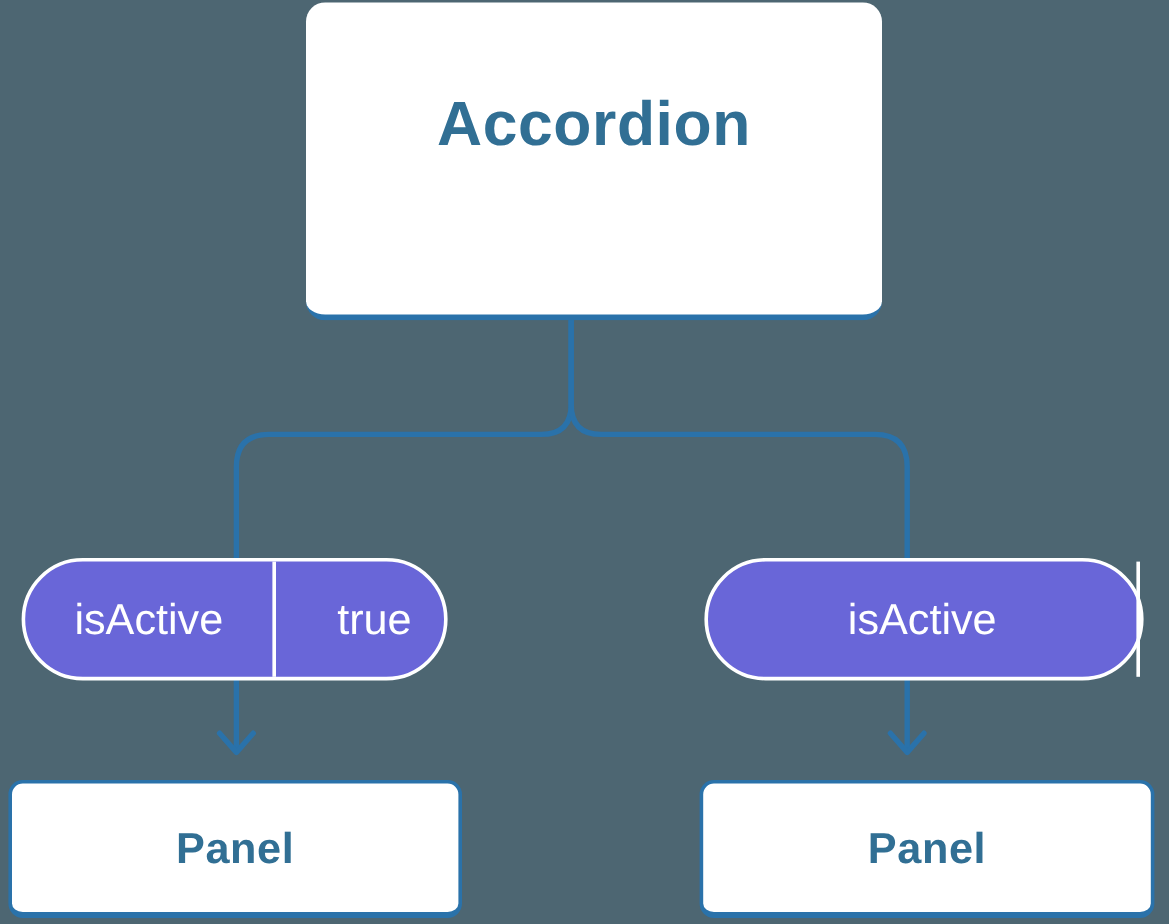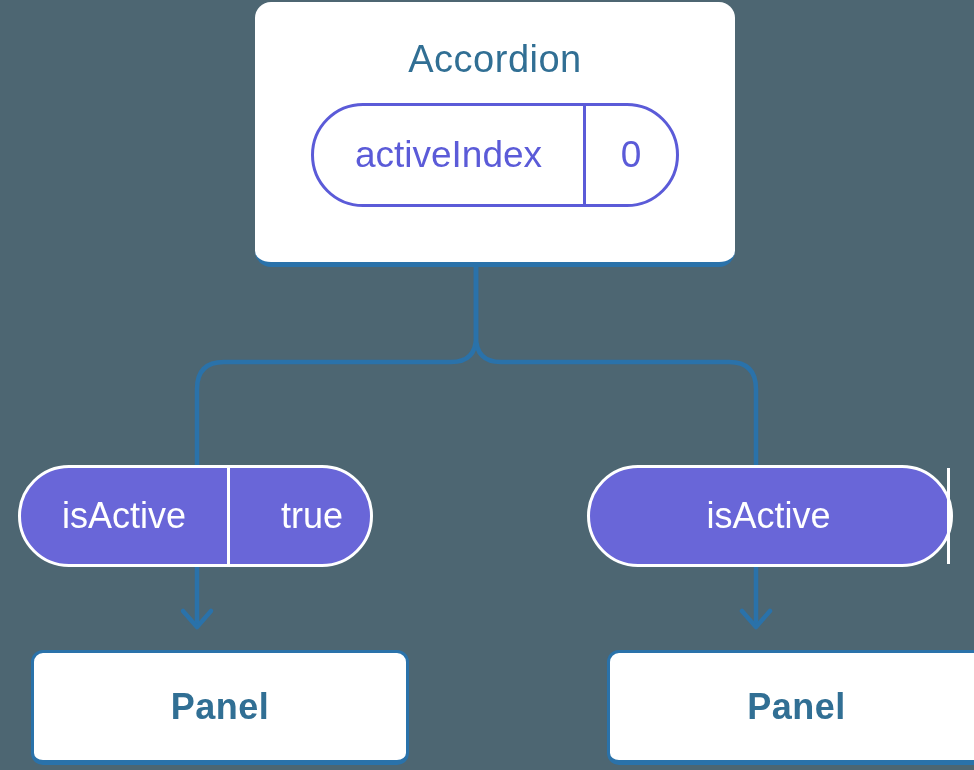--- a/index.html
+++ b/index.html
@@ -41,23 +41,23 @@
     left: 255px; top: 2px;
     width: 480px; height: 265px;
     background: var(--card_fill);
     border-radius: 16px;
     border-bottom: 5px solid var(--connector_blue);
     display: flex;
     flex-direction: column;
     align-items: center;
   }
   .root-title {
-    margin-top: 36px;
-    font-size: 38px;
-    font-weight: 400;
+    margin-top: 72px;
+    font-size: 52px;
+    font-weight: 700;
     color: var(--card_text_blue);
     letter-spacing: 0.5px;
   }
   .state-pill {
     margin-top: 22px;
     width: 368px; height: 104px;
     border: 3px solid var(--state_purple);
     border-radius: 60px;
     display: flex;
     align-items: stretch;
@@ -112,44 +112,38 @@
     height: 115px;
     background: var(--card_fill);
     border: 3px solid var(--connector_blue);
     border-bottom-width: 5px;
     border-radius: 12px;
     display: flex; align-items: center; justify-content: center;
     color: var(--card_text_blue);
     font-size: 36px;
     font-weight: 600;
     letter-spacing: 0.5px;
-    margin-left: 24px;
   }
   .panel-card.left { left: 7px; width: 378px; }
   .panel-card.right { left: 583px; width: 379px; }
 </style>
 </head>
 <body>
 
 <div class="stage">
 
   <svg class="connector-svg" viewBox="0 0 974 770" xmlns="http://www.w3.org/2000/svg" aria-hidden="true">
     <path class="connector-path" d="M476 267 L476 337 Q476 362 451 362 L224 362 Q197 362 197 389 L197 626"></path>
     <path class="connector-path" d="M476 267 L476 337 Q476 362 501 362 L729 362 Q756 362 756 389 L756 626"></path>
     <path class="connector-path" d="M183 611 L197 627 L211 611"></path>
     <path class="connector-path" d="M742 611 L756 627 L770 611"></path>
   </svg>
 
   <div class="root-card">
     <div class="root-title">Accordion</div>
-    <div class="state-pill">
-      <div class="pill-name">activeIndex</div>
-      <div class="pill-divider"></div>
-      <div class="pill-value">0</div>
-    </div>
   </div>
 
   <div class="prop-pill left">
     <div class="pill-name">isActive</div>
     <div class="pill-divider"></div>
     <div class="pill-value">true</div>
   </div>
 
   <div class="prop-pill right">
     <div class="pill-name">isActive</div>

